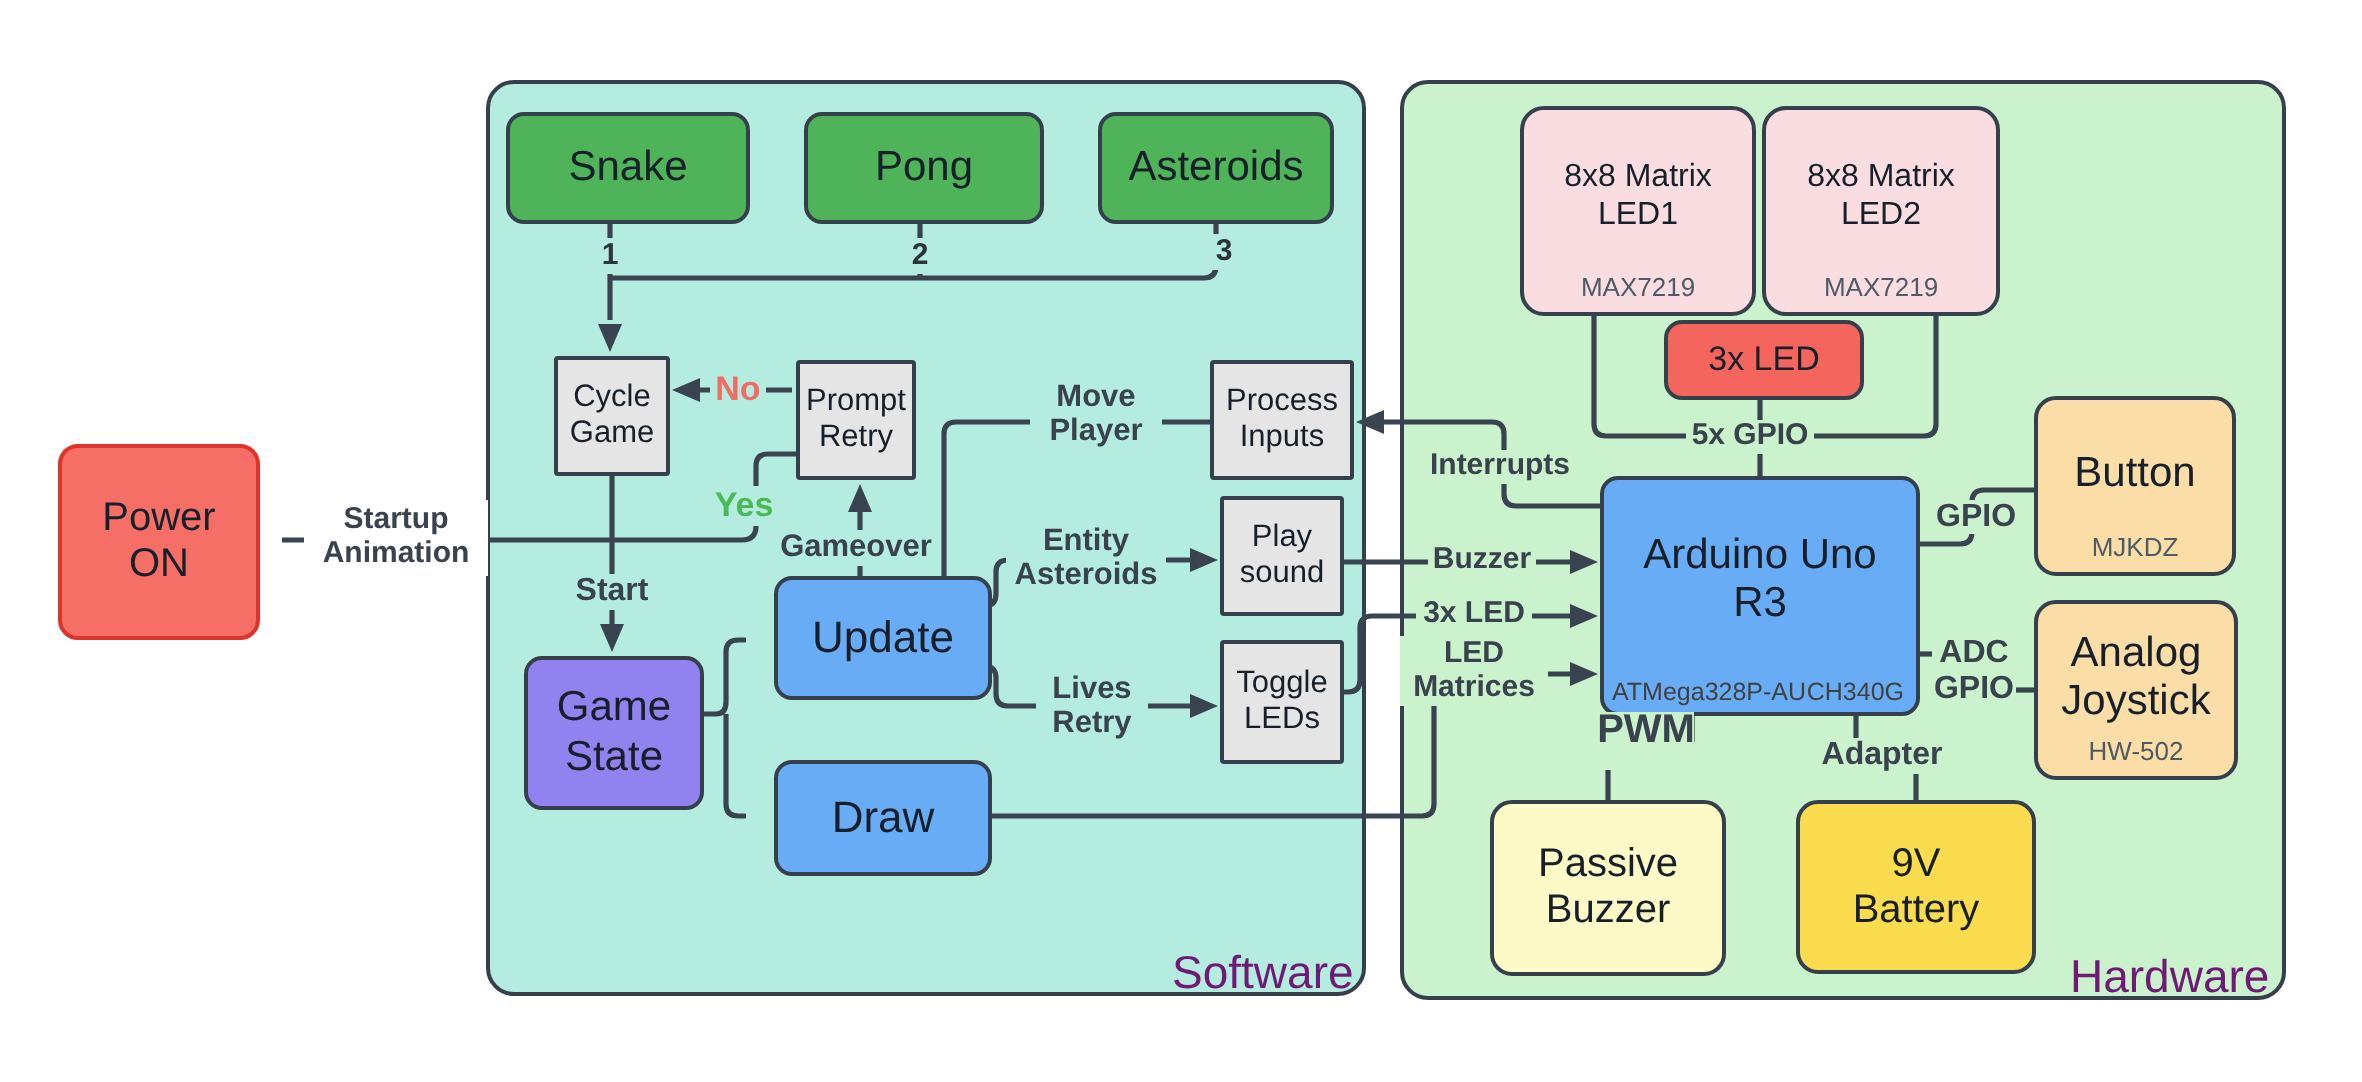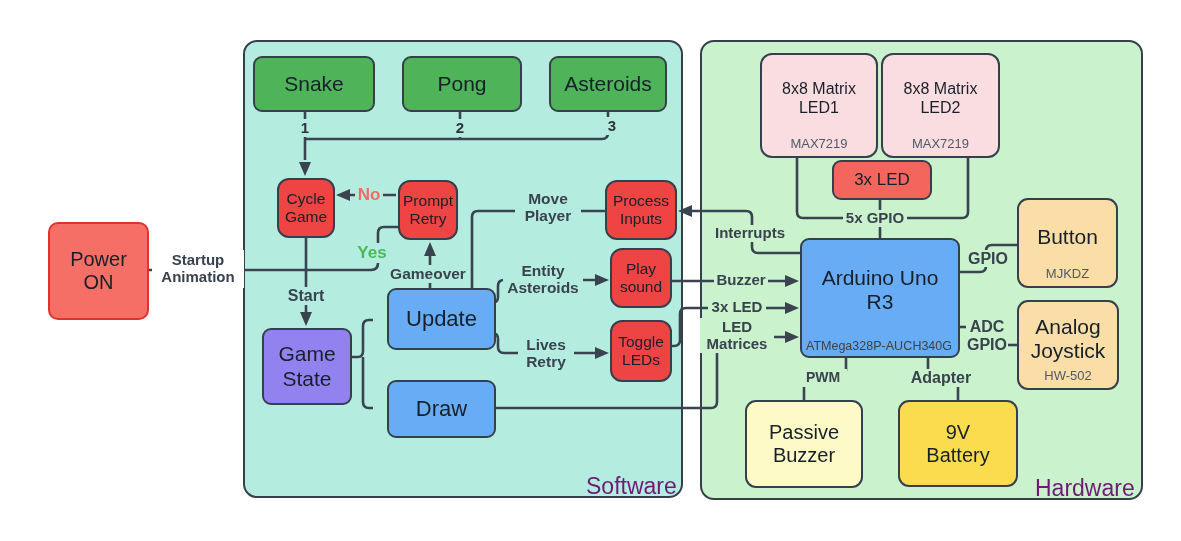--- a/index.html
+++ b/index.html
@@ -12,21 +12,21 @@
   .container-label { position:absolute; right:10px; bottom:2px; font-size:23px; color:#701a75; z-index:3; }
 
   svg.wires { position:absolute; left:0; top:0; z-index:2; pointer-events:none; }
   svg.wires path.w { fill:none; stroke:#3a4450; stroke-width:2.6px; }
   svg.wires path.a { fill:#3a4450; stroke:none; }
 
   .node { position:absolute; box-sizing:border-box; border:2px solid #36404d; border-radius:9px;
           display:flex; align-items:center; justify-content:center; text-align:center;
           white-space:pre-line; color:#17202a; line-height:1.15; z-index:3; }
   .green  { background:#4fb359; }
-  .lav    { background:#ef4444; border-radius:12px; font-size:15.5px; }
+  .lav    { background:#e5e5e5; border-radius:2px; font-size:15.5px; }
   .blue   { background:#68acf6; font-size:22px;margin-left:14px; }
   .purple { background:#9282f0; font-size:21px; }
   .pink   { background:#fadde0; border-radius:12px; font-size:16px; padding-bottom:14px; }
   .redbox { background:#f4655e; font-size:17px; }
   .tan    { background:#fbdda7; border-radius:11px; font-size:21px; padding-bottom:12px; }
   .paleyellow { background:#fdfac8; border-radius:11px; font-size:20px; }
   .yellow { background:#fcdc4f; border-radius:11px; font-size:20px; }
   .powred { background:#f56f66; border:2.5px solid #e0332c; border-radius:10px; font-size:20px; }
   .gamebox { font-size:21px; }
   .ardu { background:#68acf6; font-size:21px; padding-bottom:16px; }
@@ -104,21 +104,21 @@
     <path class="w" d="M846,358 V371"></path>
     <path class="w" d="M804,385 V400"></path>
 
     <path class="w" d="M928,358 V371"></path>
     <path class="w" d="M958,385 V400"></path>
   </svg>
 
   <div class="container-label" style="right:auto; left:586px; top:473px; bottom:auto;">Software</div>
   <div class="container-label" style="right:auto; left:1035px; top:475px; bottom:auto;">Hardware</div>
 
-  <div class="node powred" style="left:48px; top:222px; width:101px; height:98px;">
+  <div class="node powred" style="left:29px; top:222px; width:101px; height:98px;">
     <span>Power
 ON</span>
   </div>
 
   <div class="node green gamebox" style="left:253px; top:56px; width:122px; height:56px;">
     <span>Snake</span>
   </div>
   <div class="node green gamebox" style="left:402px; top:56px; width:120px; height:56px;">
     <span>Pong</span>
   </div>
@@ -216,16 +216,16 @@
 
   <div class="wl bg-hw" style="left:710px; top:225px; width:80px; height:17px; font-size:15px;">Interrupts</div>
   <div class="wl bg-hw" style="left:714px; top:272px; width:54px; height:17px; font-size:15px;">Buzzer</div>
   <div class="wl bg-hw" style="left:708px; top:299px; width:58px; height:17px; font-size:15px;">3x LED</div>
   <div class="wl bg-hw" style="left:700px; top:318px; width:74px; height:35px; font-size:15px;">LED
 Matrices</div>
   <div class="wl bg-hw" style="left:843px; top:210px; width:64px; height:17px; font-size:15px;">5x GPIO</div>
   <div class="wl bg-hw" style="left:968px; top:250px; width:40px; height:17px; font-size:16px;">GPIO</div>
   <div class="wl bg-hw" style="left:966px; top:318px; width:42px; height:36px; font-size:16px;">ADC
 GPIO</div>
-  <div class="wl bg-hw" style="left:799px; top:369px; width:48px; height:18px; font-size:14px;">PWM</div>
+  <div class="wl bg-hw" style="left:799px; top:356px; width:48px; height:18px; font-size:20px;">PWM</div>
   <div class="wl bg-hw" style="left:908px; top:369px; width:66px; height:18px; font-size:16px;">Adapter</div>
 
 </div>
 
 </body></html>

